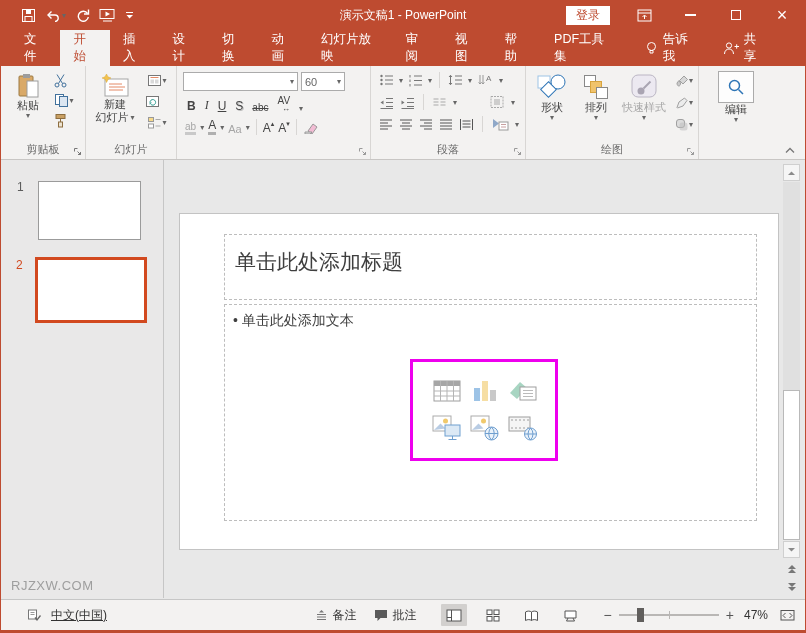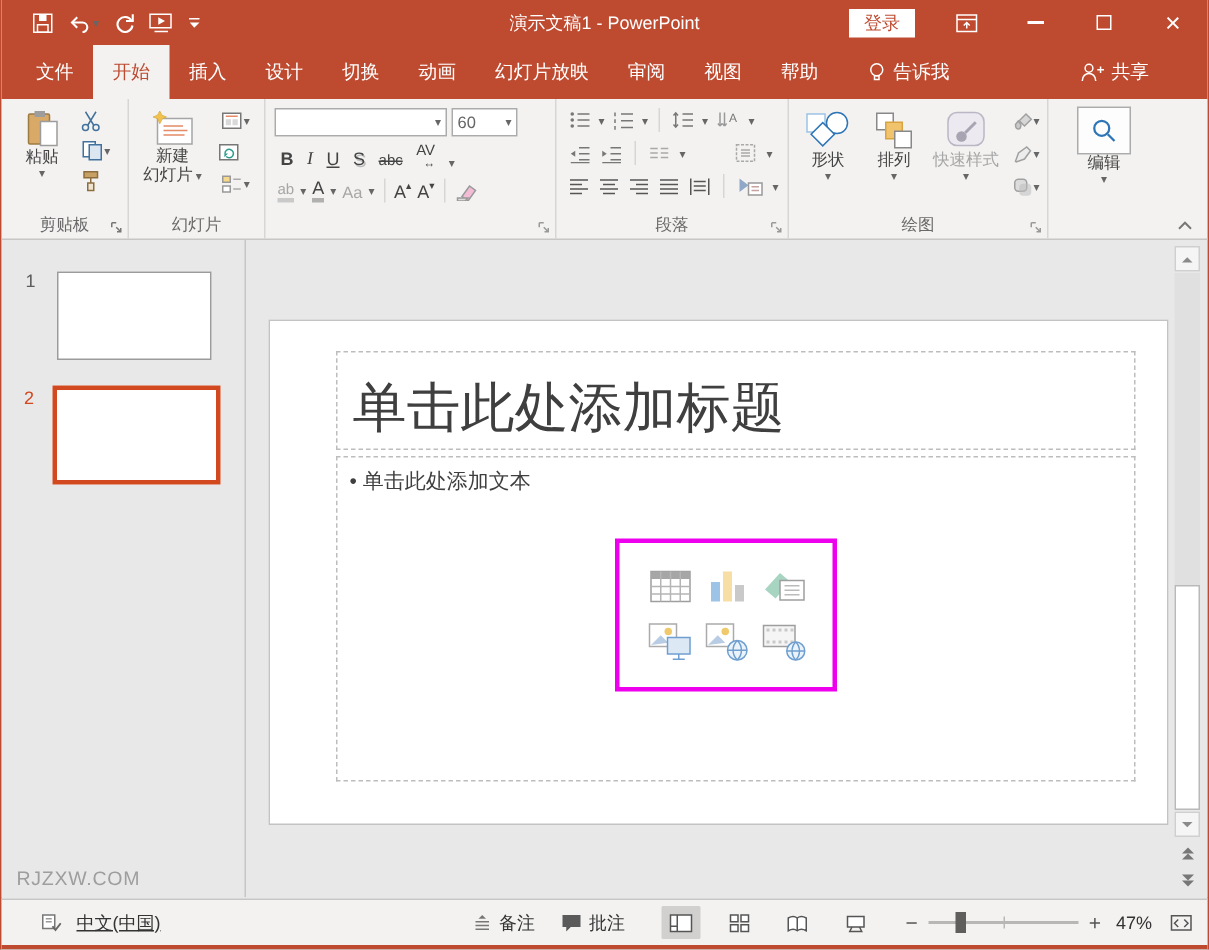--- a/index.html
+++ b/index.html
@@ -54,21 +54,21 @@
   .thumb-num{position:absolute;font-size:12px;color:#5c5c5c;}
   .thumb{position:absolute;background:#fff;}
   .t1{left:37px;top:21px;width:103px;height:59px;border:1px solid #9B9B9B;}
   .n1{left:16px;top:20px;}
   .t2{left:34px;top:97px;width:112px;height:66px;border:3px solid var(--sel-border);}
   .n2{left:15px;top:98px;color:var(--sel-border);}
   .watermark{position:absolute;left:10px;top:418px;font-size:13px;color:#9E9E9E;letter-spacing:.5px;}
   .canvas{position:absolute;left:164px;top:0;right:0;height:438px;background:#E8E8E8;}
   .slide{position:absolute;left:14px;top:53px;width:600px;height:337px;background:#fff;border:1px solid #C3C3C3;}
   .ph{position:absolute;border:1px dashed #BDBDBD;}
-  .ph-title{left:44px;top:20px;width:533px;height:66px;font-size:36px;font-weight:300;color:#3F3F3F;padding:13px 0 0 10px;}
+  .ph-title{left:44px;top:20px;width:533px;height:66px;font-size:21px;font-weight:300;color:#3F3F3F;padding:13px 0 0 10px;}
   .ph-body{left:44px;top:90px;width:533px;height:217px;font-size:14px;color:#3F3F3F;padding:7px 0 0 8px;}
   .pinkbox{position:absolute;left:230px;top:145px;width:148px;height:102px;border:3px solid var(--pink);}
   .icongrid{position:absolute;left:19px;top:15px;display:grid;grid-template-columns:repeat(3,30px);gap:10px 8px;}
   .cicon{width:30px;height:27px;display:flex;align-items:center;justify-content:center;}
   
   .sbtn{position:absolute;left:618px;width:17px;height:17px;background:#F5F5F5;border:1px solid #CFCFCF;display:flex;align-items:center;justify-content:center;}
   .strack{position:absolute;left:618px;top:22px;width:17px;height:358px;background:#E0E0E0;}
   .sthumb{position:absolute;left:618px;top:230px;width:17px;height:150px;background:#FFF;border:1px solid #B9B9B9;}
   .navbtn{position:absolute;left:620px;width:14px;height:14px;display:flex;align-items:center;justify-content:center;}
   
@@ -179,20 +179,23 @@
         <span>幻灯片放映</span>
       </div>
     <div class="tab">
         <span>审阅</span>
       </div>
     <div class="tab">
         <span>视图</span>
       </div>
     <div class="tab">
         <span>帮助</span>
+      </div>
+    <div class="tab">
+        <span>PDF工具集</span>
       </div>
     <div class="tab tellme">
       <span>
           <svg width="13" height="15">
             <circle cx="6.5" cy="5.5" r="4" fill="none" stroke="#fff"></circle>
             <path d="M5 9.5h3v2.5H5z" fill="none" stroke="#fff"></path>
           </svg>
         </span>
       <span>告诉我</span>
     </div>

